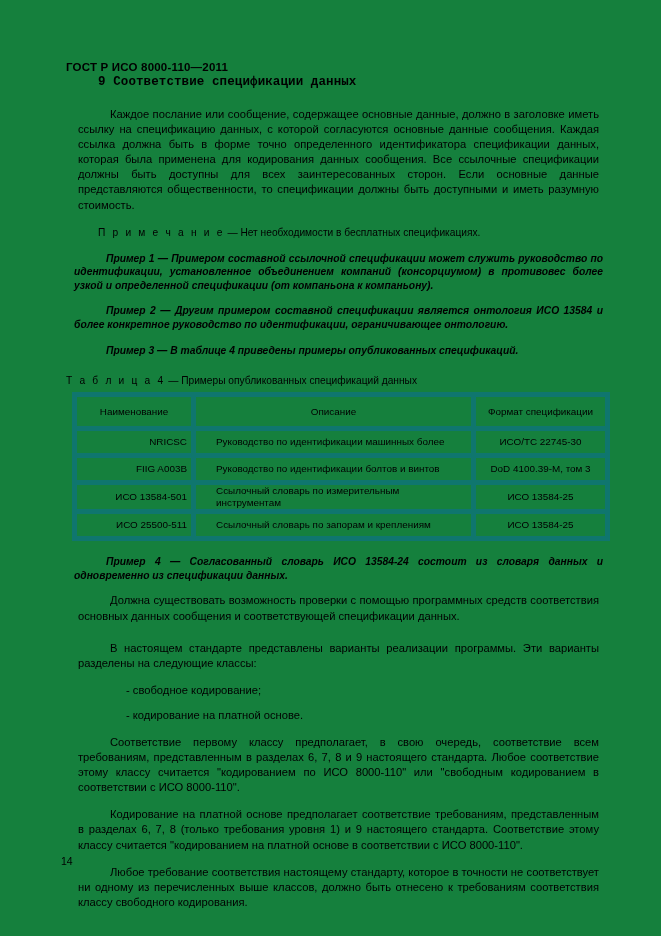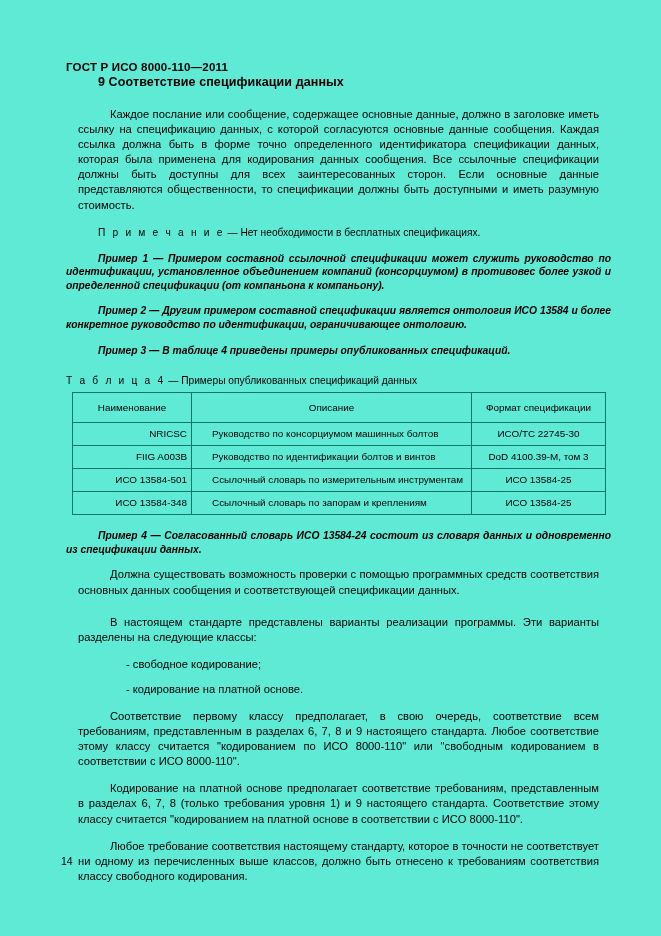--- a/index.html
+++ b/index.html
@@ -8,21 +8,21 @@
     background: #ffffff;
   }
   body {
     font-family: "Liberation Sans", sans-serif;
     color: #000000;
   }
   .page {
     position: relative;
     width: 661px;
     height: 936px;
-    background: #5eead4;
+    background: #15803d;
     box-sizing: border-box;
     overflow: hidden;
   }
   .content {
     position: absolute;
     left: 66px;
     top: 0;
     width: 545px;
   }
   .page-header {
@@ -33,20 +33,21 @@
     line-height: 14px;
   }
   h2.section-title {
     font-size: 12.5px;
     font-weight: bold;
     margin: 0;
     padding: 0;
     line-height: 16px;
     text-indent: 32px;
     letter-spacing: 0.1px;
+    font-family: Liberation Mono, monospace;
   }
   .sec9-title { margin-top: 26px; }
   .sec10-title { margin-top: 28px; }
   p.body-par {
     font-size: 11.2px;
     line-height: 15.1px;
     margin: 12px;
     text-align: justify;
     text-indent: 32px;
     -webkit-hyphens: none;
@@ -59,21 +60,21 @@
     margin: 0;
     margin-top: 13px;
     text-indent: 32px;
   }
   .note .lbl {
     letter-spacing: 2.2px;
   }
   p.example {
     font-size: 10.3px;
     line-height: 13.6px;
-    margin: 0;
+    margin: 8px;
     font-style: italic;
     font-weight: bold;
     text-align: justify;
     text-indent: 32px;
   }
   p.example.sp { margin-top: 12px; }
   .table-caption {
     font-size: 10.2px;
     line-height: 14px;
     margin: 0;
@@ -81,21 +82,21 @@
     margin-bottom: 4px;
   }
   .table-caption .lbl { letter-spacing: 2.2px; }
   table.spec-table {
     border-collapse: collapse;
     width: 533px;
     margin-left: 6px;
     table-layout: fixed;
   }
   table.spec-table td, table.spec-table th {
-    border: 1px solid #0f766e;
+    border: 5px solid #0f766e;
     font-size: 9.9px;
     font-weight: normal;
     text-align: center;
     vertical-align: middle;
     padding: 0 4px;
     height: 22px;
     line-height: 12px;
   }
   table.spec-table th { height: 29px; }
   col.c1 { width: 119px; }
@@ -146,35 +147,35 @@
       <thead>
         <tr>
           <th>Наименование</th>
           <th>Описание</th>
           <th>Формат спецификации</th>
         </tr>
       </thead>
       <tbody>
         <tr>
           <td class="name-cell">NRICSC</td>
-          <td class="desc-cell">Руководство по консорциумом машинных болтов</td>
+          <td class="desc-cell">Руководство по идентификации машинных более</td>
           <td>ИСО/ТС 22745-30</td>
         </tr>
         <tr>
           <td class="name-cell">FIIG A003B</td>
           <td class="desc-cell">Руководство по идентификации болтов и винтов</td>
           <td>DoD 4100.39-M, том 3</td>
         </tr>
         <tr>
           <td class="name-cell">ИСО 13584-501</td>
           <td class="desc-cell">Ссылочный словарь по измерительным инструментам</td>
           <td>ИСО 13584-25</td>
         </tr>
         <tr>
-          <td class="name-cell">ИСО 13584-348</td>
+          <td class="name-cell">ИСО 25500-511</td>
           <td class="desc-cell">Ссылочный словарь по запорам и креплениям</td>
           <td>ИСО 13584-25</td>
         </tr>
       </tbody>
     </table>
 
     <p class="example" style="margin-top:14px;">Пример 4 — Согласованный словарь ИСО 13584-24 состоит из словаря данных и одновременно из спецификации данных.</p>
 
     <p class="body-par" style="margin-top:11px;">Должна существовать возможность проверки с помощью программных средств соответствия основных данных сообщения и соответствующей спецификации данных.</p>
 

